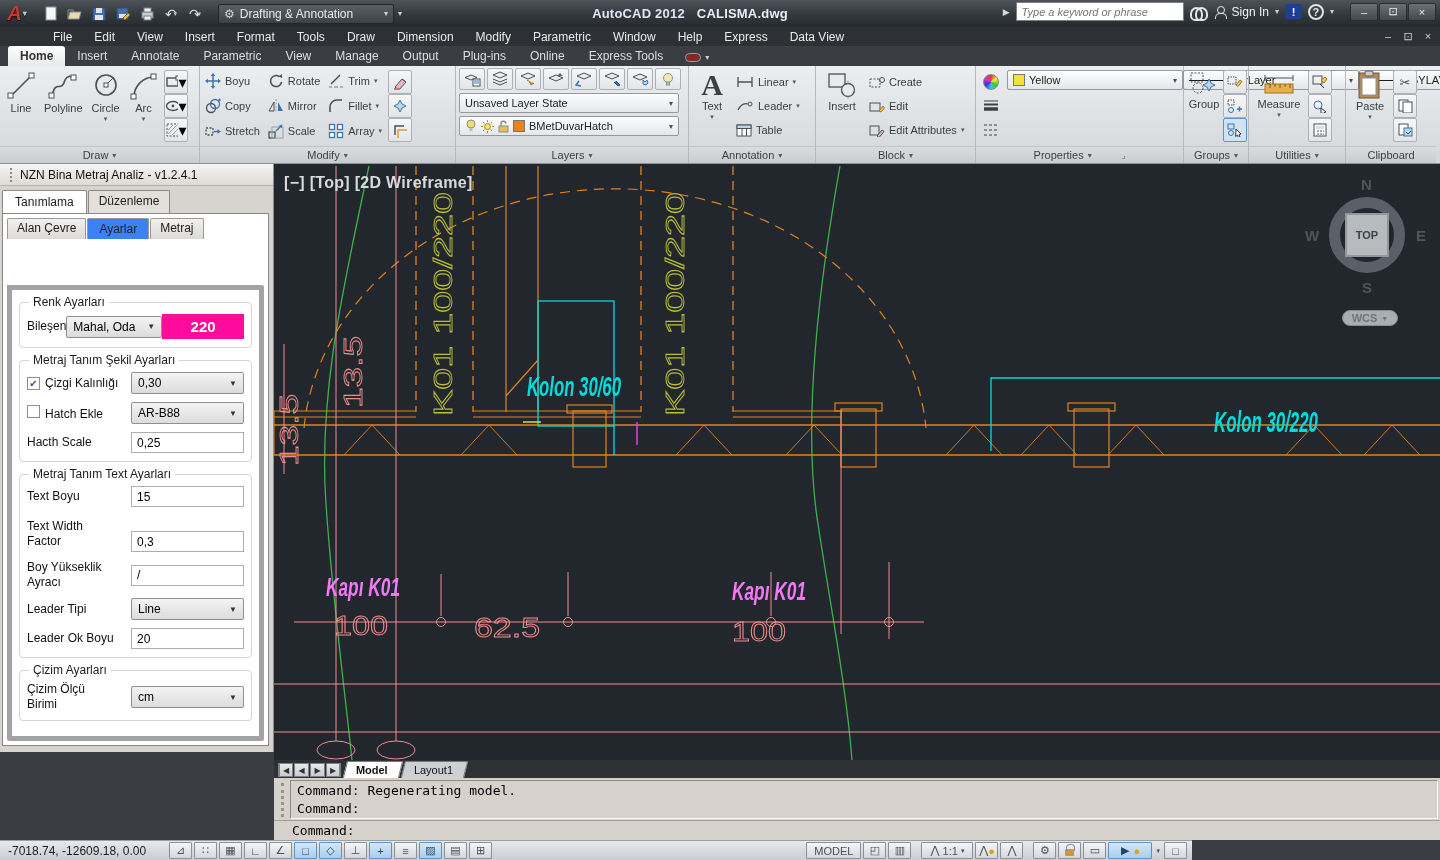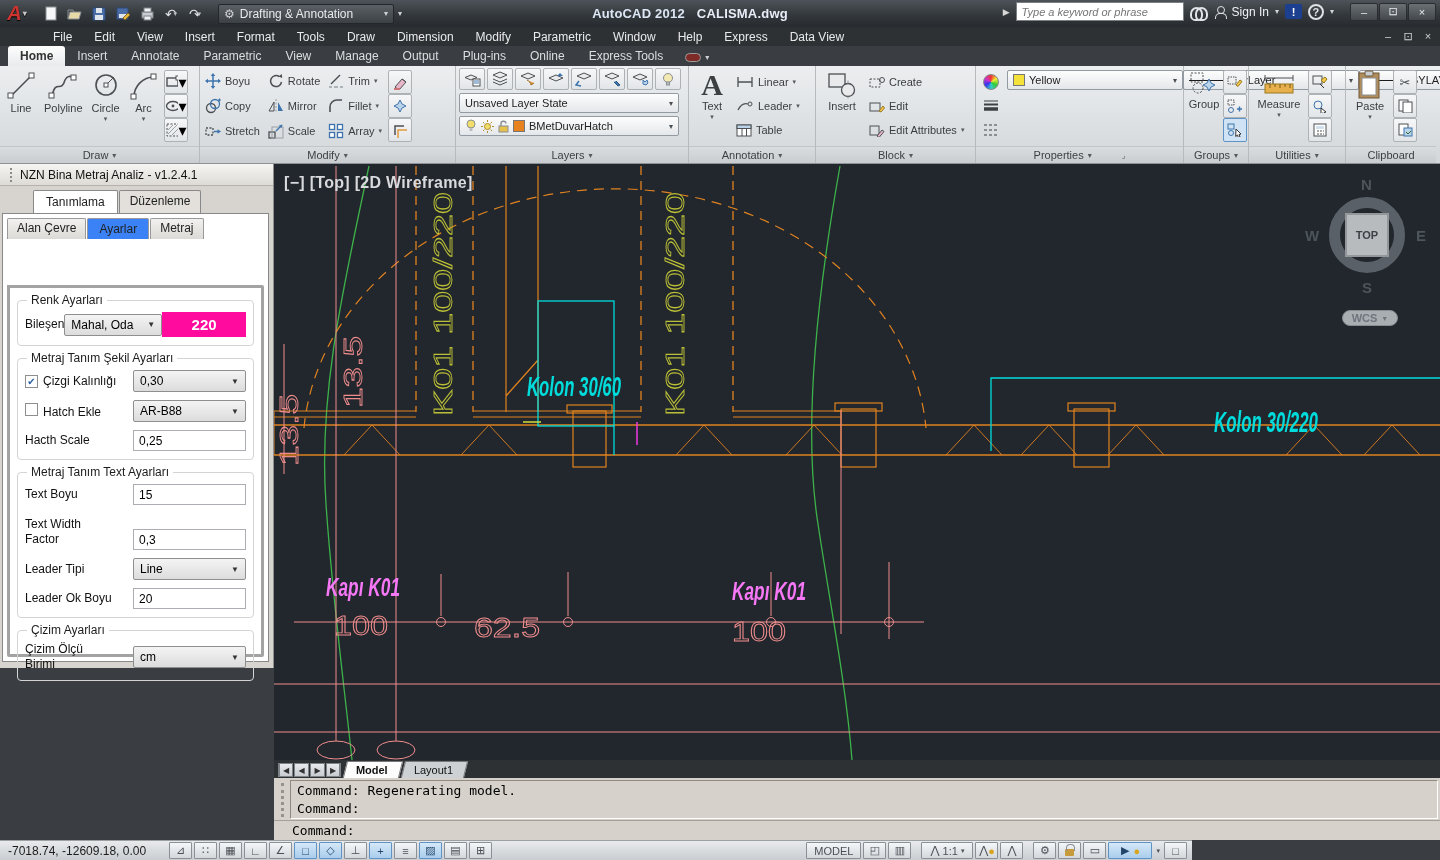--- a/index.html
+++ b/index.html
@@ -81,35 +81,35 @@
   svg.ic { display:block; }
   .combo { height:20px; background:linear-gradient(#fdfdfd,#e4e7ea); border:1px solid #939aa1; border-radius:2px;
     display:flex; align-items:center; padding:0 5px; font-size:11px; color:#222; gap:4px; }
   .combo .cgrow { flex:1; white-space:nowrap; overflow:hidden; }
   .combo .cchev { font-size:8px; color:#4a4e52; }
   .swatch { width:12px; height:12px; border:1px solid #777; }
   .lsample { width:42px; height:0; border-top:1.6px solid #1c1c1c; }
   .bigA { font-size:30px; font-weight:bold; color:#3c4043; line-height:30px; font-family:"Liberation Serif",serif; }
 
   
-  .palette { position:absolute; left:0; top:164px; width:274px; height:504px; background:#d7d3ce;
+  .palette { position:absolute; left:0; top:164px; width:274px; height:588px; background:#d7d3ce;
     border-right:1px solid #8f8f8f; font-size:12px; }
   .pal-title { height:22px; display:flex; align-items:center; background:linear-gradient(#f6f5f3,#dedbd6);
     border-bottom:1px solid #b5b1ab; color:#111; padding-left:10px; font-size:12px; }
   .pal-grip { width:4px; height:14px; margin-right:6px; border-left:2px dotted #8b8b8b; }
-  .tabs1 { display:flex; padding:4px 2px 0 2px; gap:1px;margin-left:31px; }
+  .tabs1 { display:flex; padding:4px 2px 0 2px; gap:1px; }
   .t1 { padding:3px 10px; font-size:12px; border:1px solid #898989; border-bottom:none;
     border-radius:2px 2px 0 0; background:#e3e0db; color:#222; }
   .t1.active { background:#fff; position:relative; z-index:2; padding:4px 12px; }
   .page1 { position:absolute; left:2px; right:4px; top:49px; bottom:6px; background:#fff; border:1px solid #898989; }
   .tabs2 { display:flex; padding:4px 4px 0 4px; gap:1px; }
   .t2 { padding:2px 9px; font-size:12px; border:1px solid #9a9a9a; border-bottom:none;
     border-radius:2px 2px 0 0; background:linear-gradient(#f2f1ef,#dcdad6); color:#222; }
   .t2.active { background:#3b82f6; position:relative; z-index:2; padding:3px 11px; }
-  .page2 { position:absolute; left:4px; right:4px; top:71px; bottom:4px; background:#fff; border:3px solid #a3a3a3; border-radius:0 2px 2px 2px; }
+  .page2 { position:absolute; left:4px; right:4px; top:71px; bottom:4px; background:#fff; border:5px solid #a3a3a3; border-radius:0 2px 2px 2px; }
   .group { position:relative; border:1px solid #d4d4d4; border-radius:4px; margin:12px 7px 0 7px; padding:11px 7px 8px 7px; }
   .gt { position:absolute; top:-8px; left:9px; background:#fff; padding:0 4px; font-size:12px; color:#1c1c1c; white-space:nowrap; }
   .prow { display:flex; align-items:center; justify-content:space-between; margin-bottom:8px; }
   .prow:last-child { margin-bottom:0; }
   .plabel { color:#111; font-size:12px; line-height:1.25; }
   .wcombo { border:1px solid #8e8f8f; border-radius:2px; background:linear-gradient(#f4f4f4,#dcdcdc);
     height:22px; display:flex; align-items:center; justify-content:space-between; padding:0 6px; font-size:12px; color:#000; }
   .wcombo .ca { font-size:8px; color:#333; }
   .winput { border:1px solid #abadb3; height:21px; font-size:12px; padding:0 5px; color:#000;
     font-family:"Liberation Sans",sans-serif; outline:none; background:#fff; }
@@ -838,20 +838,24 @@
           <span class="gt">Metraj Tanım Text Ayarları</span>
           <div class="prow">
             <span class="plabel">Text Boyu</span>
             <input class="winput" style="width: 113px;" value="15">
           </div>
           <div class="prow">
             <span class="plabel" style="width:90px">Text Width Factor</span>
             <input class="winput" style="width: 113px; margin-top: 16px;" value="0,3">
           </div>
           <div class="prow">
+            <span class="plabel" style="width:90px">Boy Yükseklik Ayracı</span>
+            <input class="winput" style="width: 113px;" value="/">
+          </div>
+          <div class="prow">
             <span class="plabel">Leader Tipi</span>
             <div class="wcombo" style="width:113px">
                 <span>Line</span>
                 <span class="ca">▼</span>
               </div>
           </div>
           <div class="prow">
             <span class="plabel" style="width:90px">Leader Ok Boyu</span>
             <input class="winput" style="width: 113px;" value="20">
           </div>

